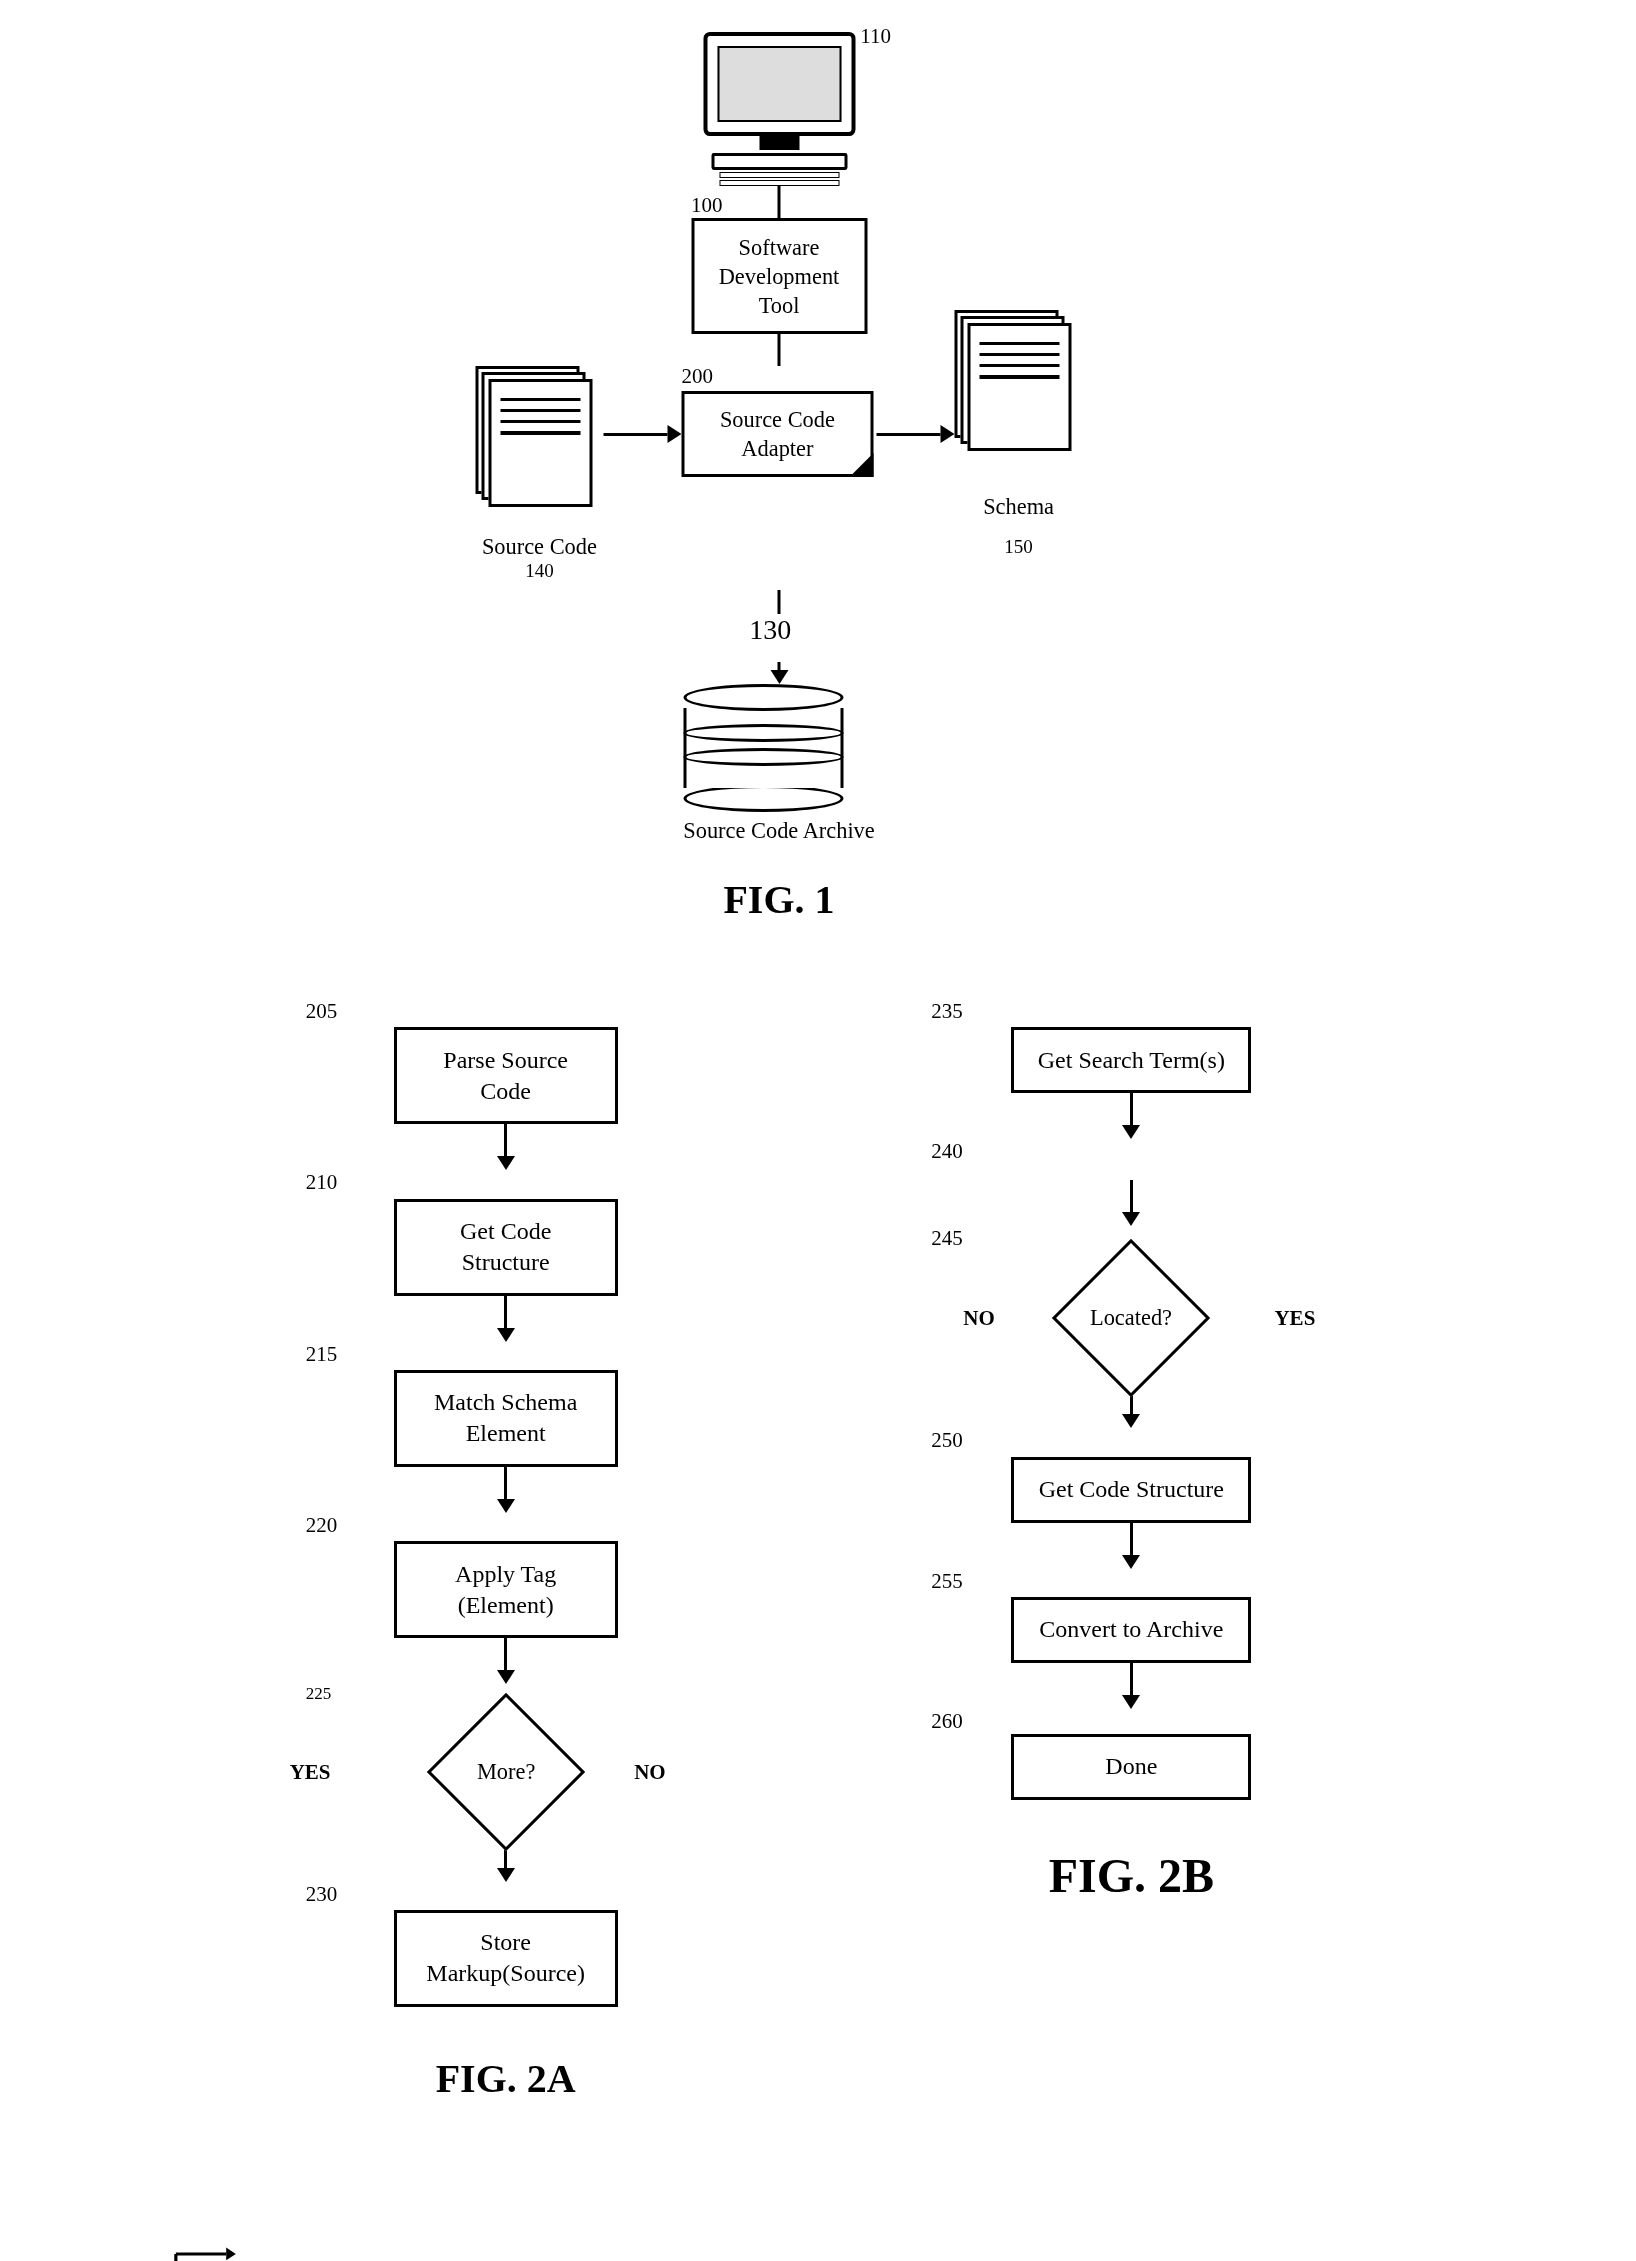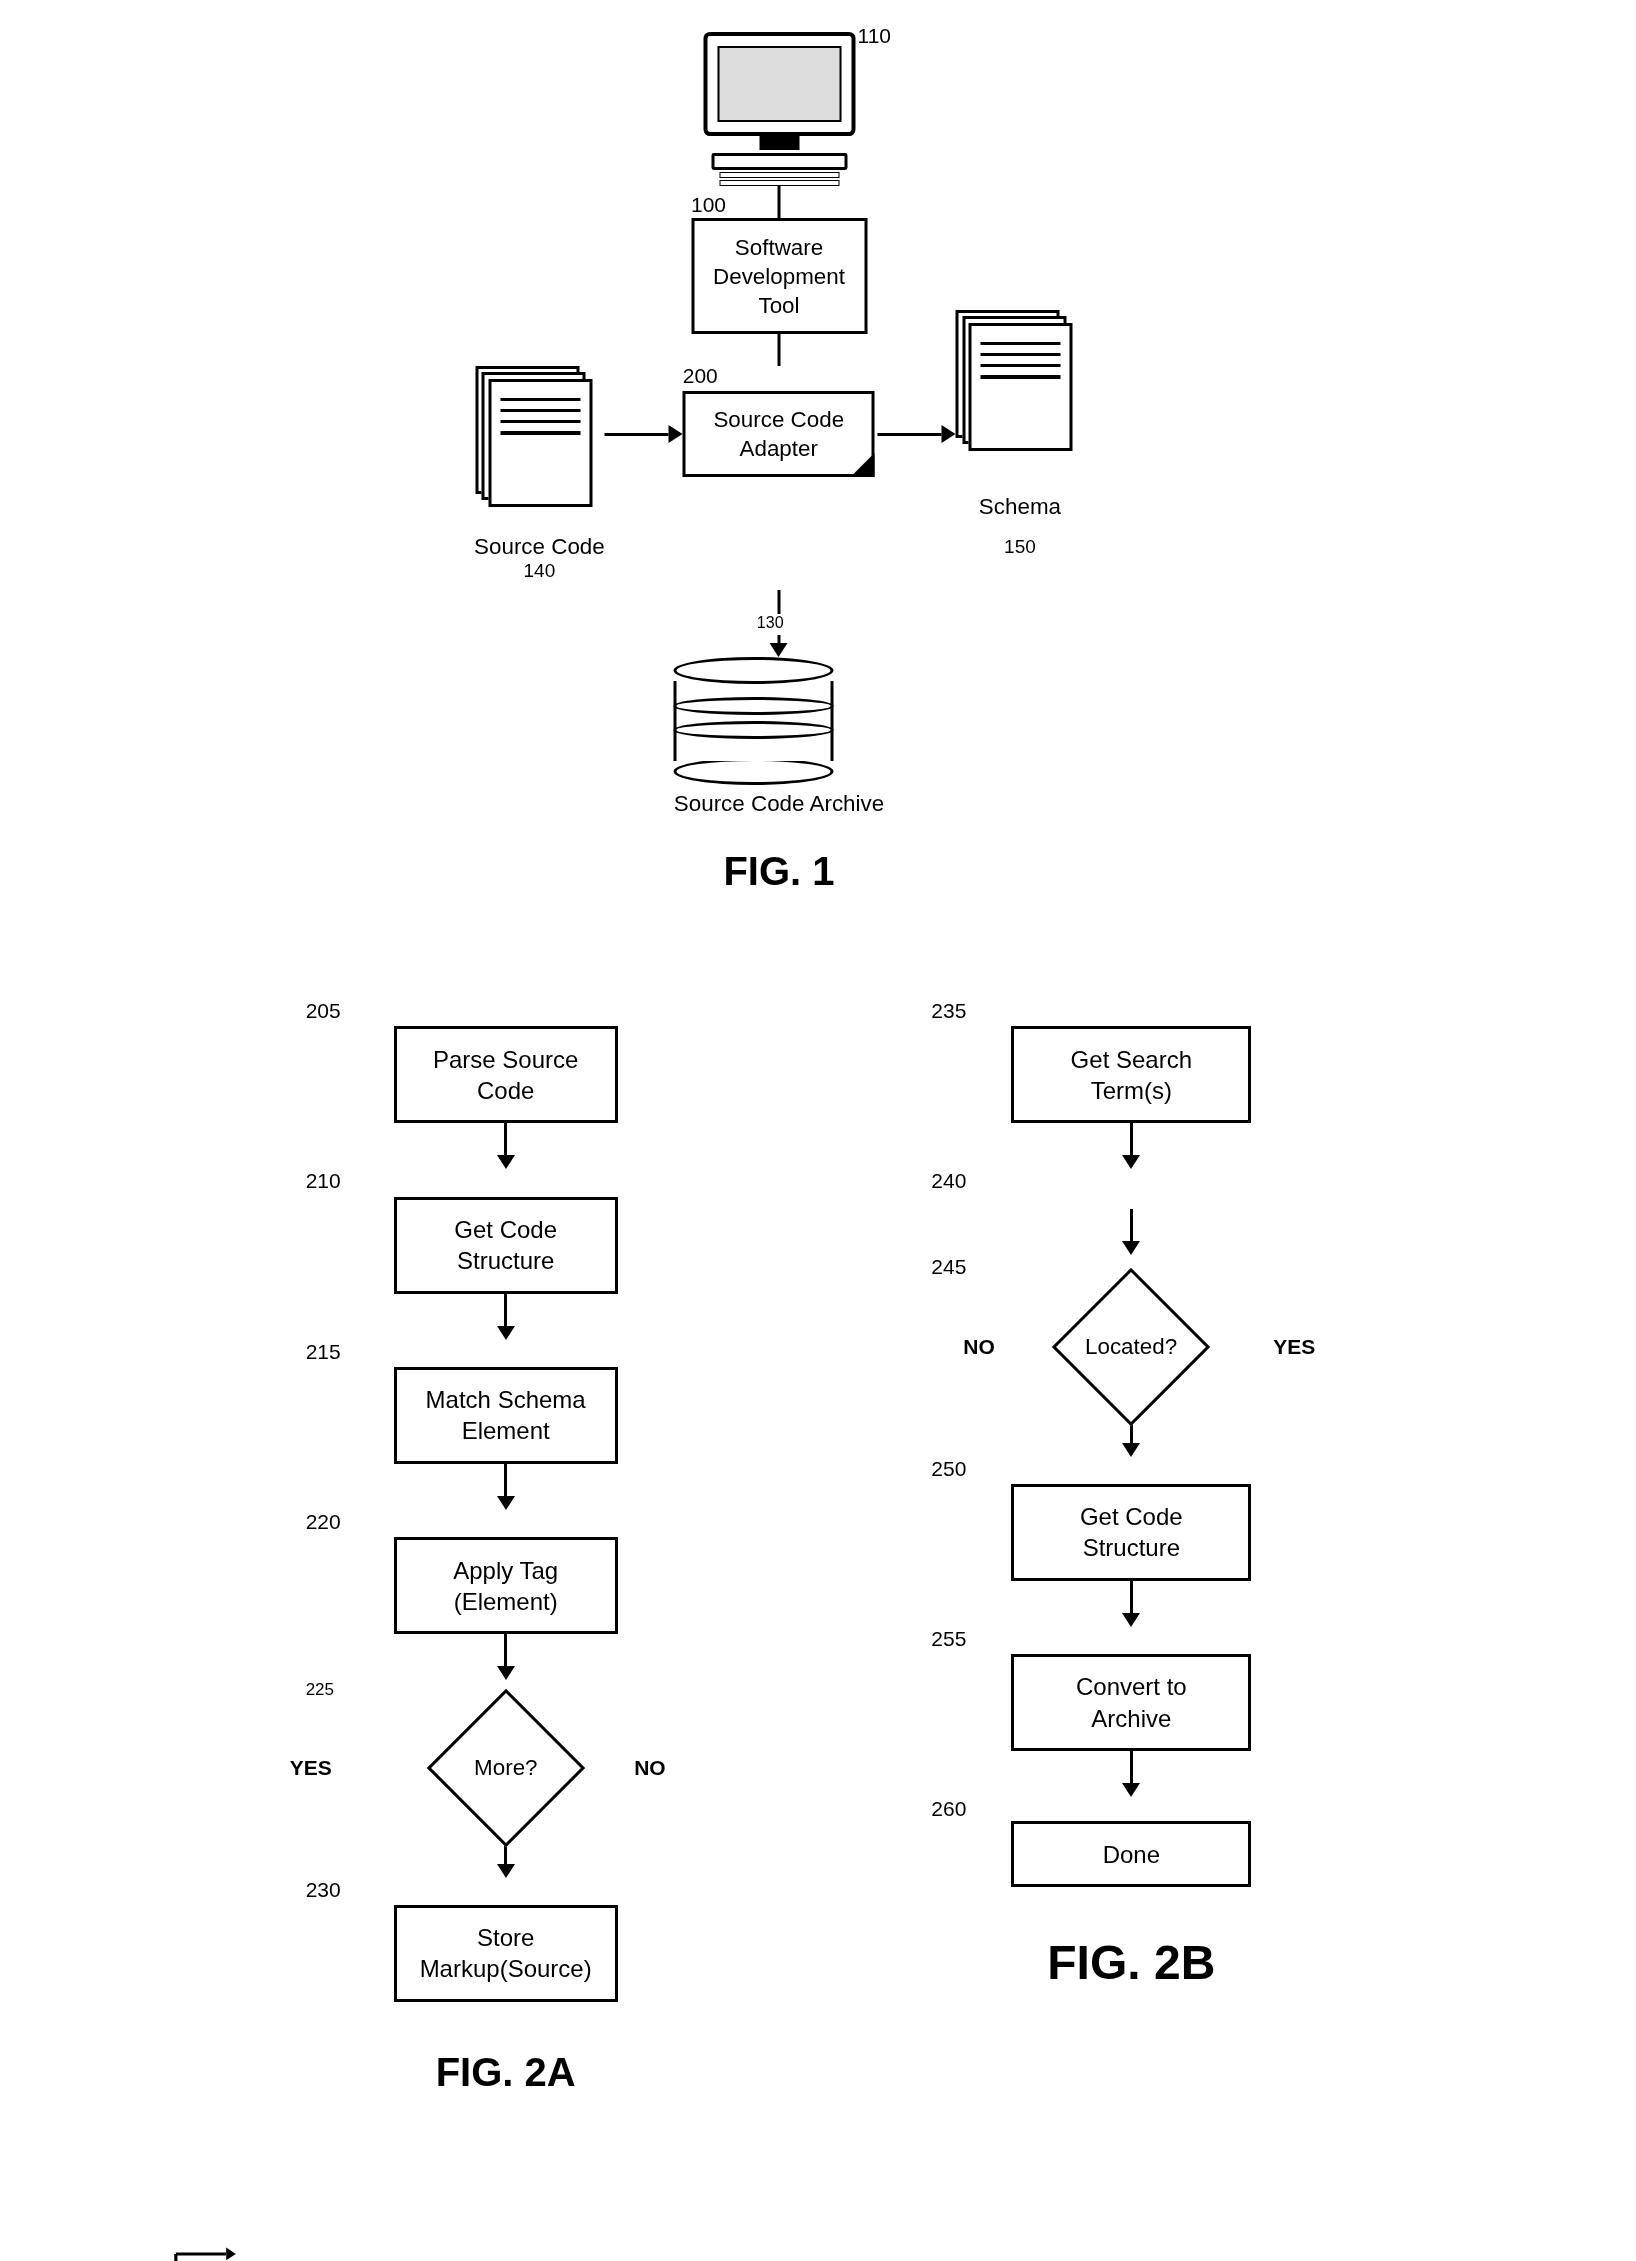--- a/index.html
+++ b/index.html
@@ -10,20 +10,21 @@
       min-height: 2261px;
       position: relative;
       overflow: hidden;
     }
 
     .page {
       width: 1558px;
       min-height: 2261px;
       background: #fff;
       position: relative;
+      font-family: Liberation Serif, serif;
     }
 
     
     .box {
       border: 3.2px solid #000;
       background: #fff;
       text-align: center;
       font-size: 24px;
       line-height: 1.3;
       padding: 11.2px 16px;
@@ -152,21 +153,21 @@
         </div>
         <div style="font-size:22.4px; text-align:center;">Schema</div>
         <div style="font-size:19px;">150</div>
       </div>
     </div>
 
     <div style="display:flex; justify-content:center; align-items:center; flex-direction:column; margin-top:8px;">
 
       <div style="display:flex; flex-direction:column; align-items:center;">
         <div style="width:3.2px; height:24px; background:#000;"></div>
-        <div style="font-size:16px; align-self:flex-start; margin-left:8px; margin-bottom:3px; position:relative; left:-12.8px;">130</div>
+        <div style="font-size:28px; align-self:flex-start; margin-left:8px; margin-bottom:16px; position:relative; left:-12.8px;">130</div>
         <div style="width:3.2px; height:8px; background:#000;"></div>
         <div class="arrow-head-down"></div>
       </div>
 
       <div style="margin-top:0;">
 
         <div style="width:160px; height:27px; border:3.2px solid #000; border-radius:50%; background:#fff; position:relative; z-index:2;"></div>
 
         <div style="width:160px; height:80px; border-left:3.2px solid #000; border-right:3.2px solid #000; background:#fff; margin-top:-3.2px; position:relative;">
 

